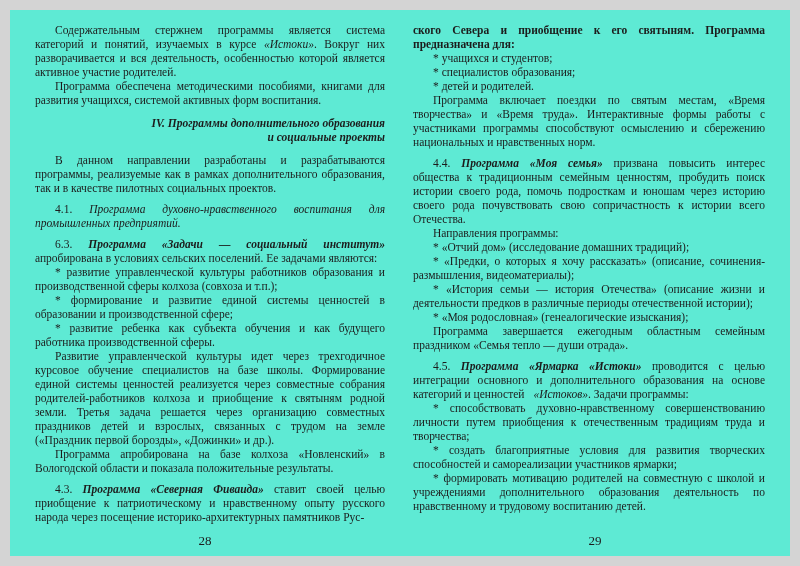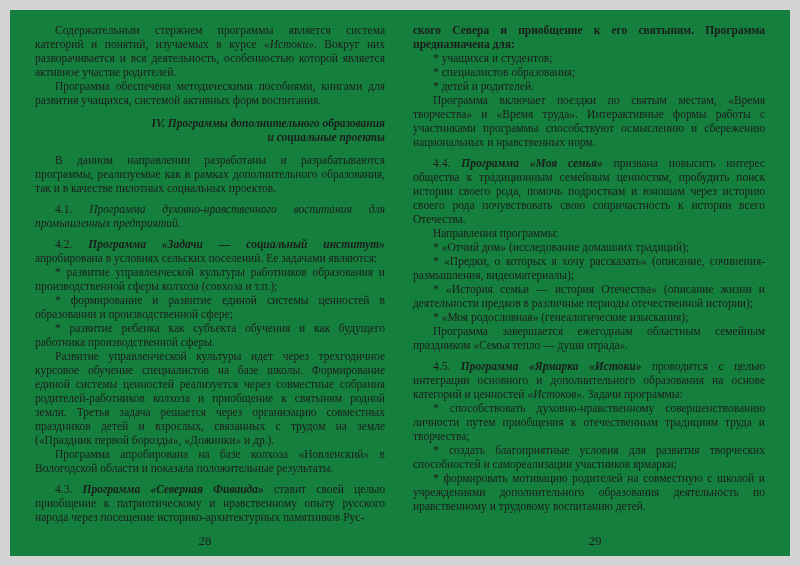--- a/index.html
+++ b/index.html
@@ -6,21 +6,21 @@
     margin: 0;
     padding: 0;
     width: 800px;
     height: 566px;
     overflow: hidden;
     background: #d4d4d4;
   }
   .spread {
     position: absolute;
     left: 10px; top: 10px; right: 10px; bottom: 10px;
-    background: #15803d;
+    background: #5eead4;
     display: flex;
   }
   .page {
     flex: 1 1 50%;
     position: relative;
     box-sizing: border-box;
     overflow: hidden;
   }
   .page-left  { padding: 13px 15px 24px 25px; }
   .page-right { padding: 13px 25px 24px 13px; }
@@ -56,21 +56,21 @@
 <body>
 
 <div class="spread">
   <div class="page page-left">
     <div class="content">
         <p class="body"><span>Содержательным стержнем программы является система категорий и понятий, изучаемых в курсе </span><span style="font-style: italic;">«Истоки»</span><span>. Вокруг них разворачивается и вся деятельность, особенностью которой является активное участие родителей.</span></p>
         <p class="body"><span>Программа обеспечена методическими пособиями, книгами для развития учащихся, системой активных форм воспитания.</span></p>
         <p class="heading">IV. Программы дополнительного образования<br>и социальные проекты</p>
         <p class="body"><span>В данном направлении разработаны и разрабатываются программы, реализуемые как в рамках дополнительного образования, так и в качестве пилотных социальных проектов.</span></p>
         <p class="body sect"><span>4.1. </span><span style="font-style: italic;">Программа духовно-нравственного воспитания для промышленных предприятий.</span></p>
-        <p class="body sect"><span>4.2. </span><span style="font-style: italic; font-weight: bold;">Программа «Задачи — социальный институт»</span><span> апробирована в условиях сельских поселений. Ее задачами являются:</span></p>
+        <p class="body sect"><span>6.3. </span><span style="font-style: italic; font-weight: bold;">Программа «Задачи — социальный институт»</span><span> апробирована в условиях сельских поселений. Ее задачами являются:</span></p>
         <p class="body"><span>* развитие управленческой культуры работников образования и производственной сферы колхоза (совхоза и т.п.);</span></p>
         <p class="body"><span>* формирование и развитие единой системы ценностей в образовании и производственной сфере;</span></p>
         <p class="body"><span>* развитие ребенка как субъекта обучения и как будущего работника производственной сферы.</span></p>
         <p class="body"><span>Развитие управленческой культуры идет через трехгодичное курсовое обучение специалистов на базе школы. Формирование единой системы ценностей реализуется через совместные собрания родителей-работников колхоза и приобщение к святыням родной земли. Третья задача решается через организацию совместных праздников детей и взрослых, связанных с трудом на земле («Праздник первой борозды», «Дожинки» и др.).</span></p>
         <p class="body"><span>Программа апробирована на базе колхоза «Новленский» в Вологодской области и показала положительные результаты.</span></p>
         <p class="body sect"><span>4.3. </span><span style="font-style: italic; font-weight: bold;">Программа «Северная Фиваида»</span><span> ставит своей целью приобщение к патриотическому и нравственному опыту русского народа через посещение историко-архитектурных памятников Рус-</span></p>
       </div>
     <div class="pagenum">28</div>
   </div>
   <div class="page page-right">
@@ -80,20 +80,20 @@
         <p class="body"><span>* специалистов образования;</span></p>
         <p class="body"><span>* детей и родителей.</span></p>
         <p class="body"><span>Программа включает поездки по святым местам, «Время творчества» и «Время труда». Интерактивные формы работы с участниками программы способствуют осмыслению и сбережению национальных и нравственных норм.</span></p>
         <p class="body sect"><span>4.4. </span><span style="font-style: italic; font-weight: bold;">Программа «Моя семья»</span><span> призвана повысить интерес общества к традиционным семейным ценностям, пробудить поиск истории своего рода, помочь подросткам и юношам через историю своего рода почувствовать свою сопричастность к истории всего Отечества.</span></p>
         <p class="body"><span>Направления программы:</span></p>
         <p class="body"><span>* «Отчий дом» (исследование домашних традиций);</span></p>
         <p class="body"><span>* «Предки, о которых я хочу рассказать» (описание, сочинения-размышления, видеоматериалы);</span></p>
         <p class="body"><span>* «История семьи — история Отечества» (описание жизни и деятельности предков в различные периоды отечественной истории);</span></p>
         <p class="body"><span>* «Моя родословная» (генеалогические изыскания);</span></p>
         <p class="body"><span>Программа завершается ежегодным областным семейным праздником «Семья тепло — души отрада».</span></p>
-        <p class="body sect"><span>4.5. </span><span style="font-style: italic; font-weight: bold;">Программа «Ярмарка «Истоки»</span><span> проводится с целью интеграции основного и дополнительного образования на основе категорий и ценностей </span><span style="font-style: italic;">«Истоков»</span><span>. Задачи программы:</span></p>
+        <p class="body sect"><span>4.5. </span><span style="font-style: italic; font-weight: bold;">Программа «Ярмарка «Истоки»</span><span> проводится с целью интеграции основного и дополнительного образования на основе категорий и ценностей </span><span style="font-style: italic; margin-left: 6px;">«Истоков»</span><span>. Задачи программы:</span></p>
         <p class="body"><span>* способствовать духовно-нравственному совершенствованию личности путем приобщения к отечественным традициям труда и творчества;</span></p>
         <p class="body"><span>* создать благоприятные условия для развития творческих способностей и самореализации участников ярмарки;</span></p>
         <p class="body"><span>* формировать мотивацию родителей на совместную с школой и учреждениями дополнительного образования деятельность по нравственному и трудовому воспитанию детей.</span></p>
       </div>
     <div class="pagenum">29</div>
   </div>
 </div>
 
 </body></html>

